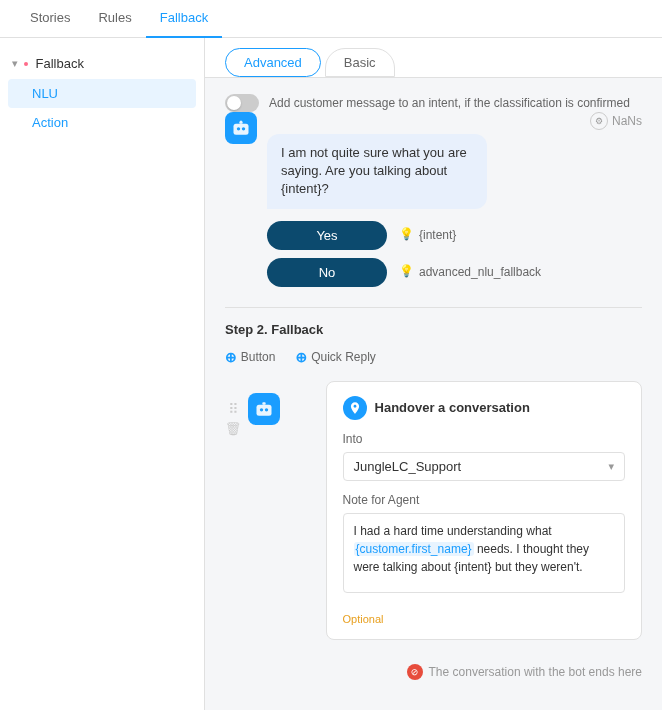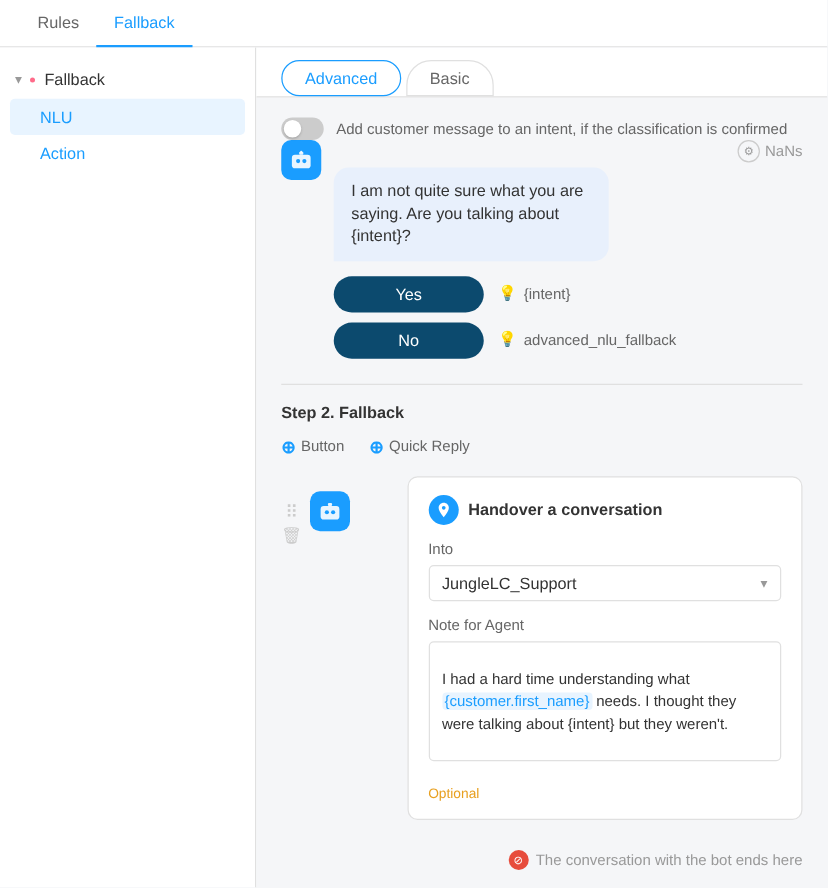--- a/index.html
+++ b/index.html
@@ -64,39 +64,40 @@
     .add-btn .plus { color: #1a9dff; margin-right: 4px; font-size: 14px; font-weight: bold; }
 
     
     .handover-card { background: #fff; border: 1px solid #e0e0e0; border-radius: 8px; padding: 14px 16px; margin-left: 36px; position: relative; }
     .handover-header { display: flex; align-items: center; margin-bottom: 12px; }
     .handover-icon { width: 24px; height: 24px; background: #1a9dff; border-radius: 50%; display: flex; align-items: center; justify-content: center; margin-right: 8px; }
     .handover-title { font-size: 13px; font-weight: 600; }
     .field-label { font-size: 12px; color: #666; margin-bottom: 6px; }
     .dropdown-select { width: 100%; border: 1px solid #e0e0e0; border-radius: 4px; padding: 6px 10px; font-size: 13px; color: #333; background: #fff; display: flex; align-items: center; justify-content: space-between; cursor: pointer; margin-bottom: 12px; }
     .dropdown-arrow { color: #999; font-size: 11px; }
-    .note-textarea { width: 100%; border: 1px solid #e0e0e0; border-radius: 4px; padding: 20px 10px; font-size: 12px; color: #333; line-height: 1.5; background: #fff; min-height: 80px; }
+    .note-textarea { width: 100%; border: 1px solid #e0e0e0; border-radius: 4px; padding: 8px 10px; font-size: 12px; color: #333; line-height: 1.5; background: #fff; min-height: 80px; }
     .highlight-tag { color: #1a9dff; background: #e8f4ff; border-radius: 3px; padding: 0 2px; }
     .optional-label { font-size: 11px; color: #e8a020; margin-top: 20px; }
 
     
     .drag-handle { position: absolute; left: -22px; top: 50%; transform: translateY(-50%); color: #ccc; font-size: 14px; cursor: grab; }
 
     
     .footer { padding: 8px 20px; display: flex; justify-content: flex-end; align-items: center; background: #f5f6f8; }
     .footer-text { font-size: 12px; color: #999; display: flex; align-items: center; gap: 6px; }
     .stop-icon { width: 16px; height: 16px; background: #e74c3c; border-radius: 50%; display: flex; align-items: center; justify-content: center; color: #fff; font-size: 9px; flex-shrink: 0; }
 
     .bot-message-area { flex: 1; }
     .nans-row { display: flex; justify-content: flex-end; align-items: center; margin-bottom: 4px; }
   </style>
 </head>
 <body>
 
 <nav class="top-nav">
+  <div class="nav-item">Stories</div>
   <div class="nav-item">Rules</div>
   <div class="nav-item active">Fallback</div>
 </nav>
 
 <div class="layout">
 
   <aside class="sidebar">
     <div class="sidebar-header">
       <span class="sidebar-arrow">▾</span>
       <span class="sidebar-dot"></span>

